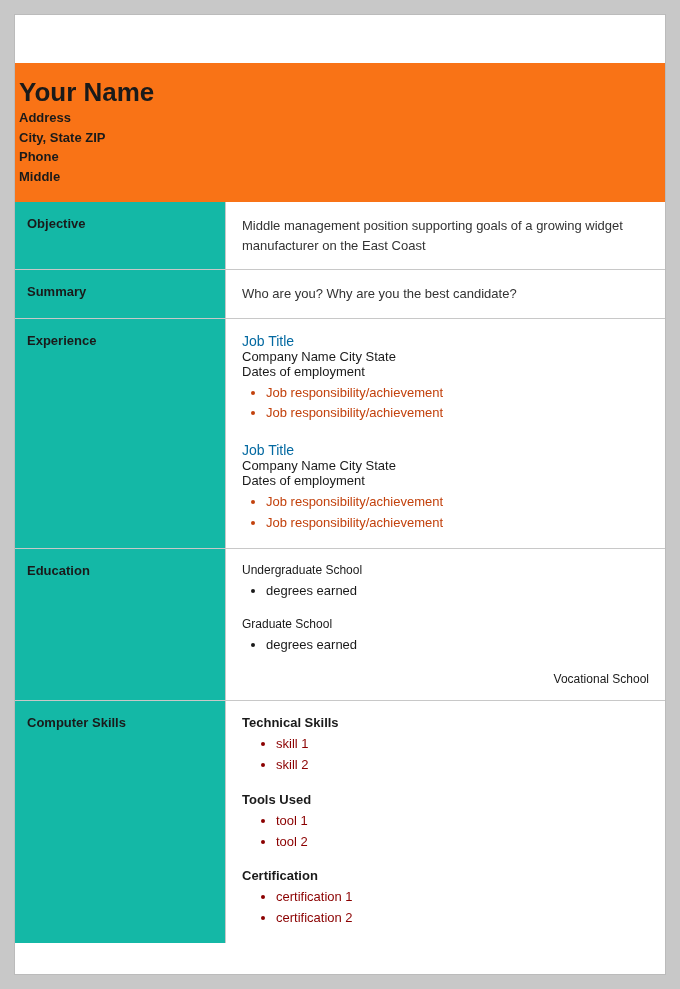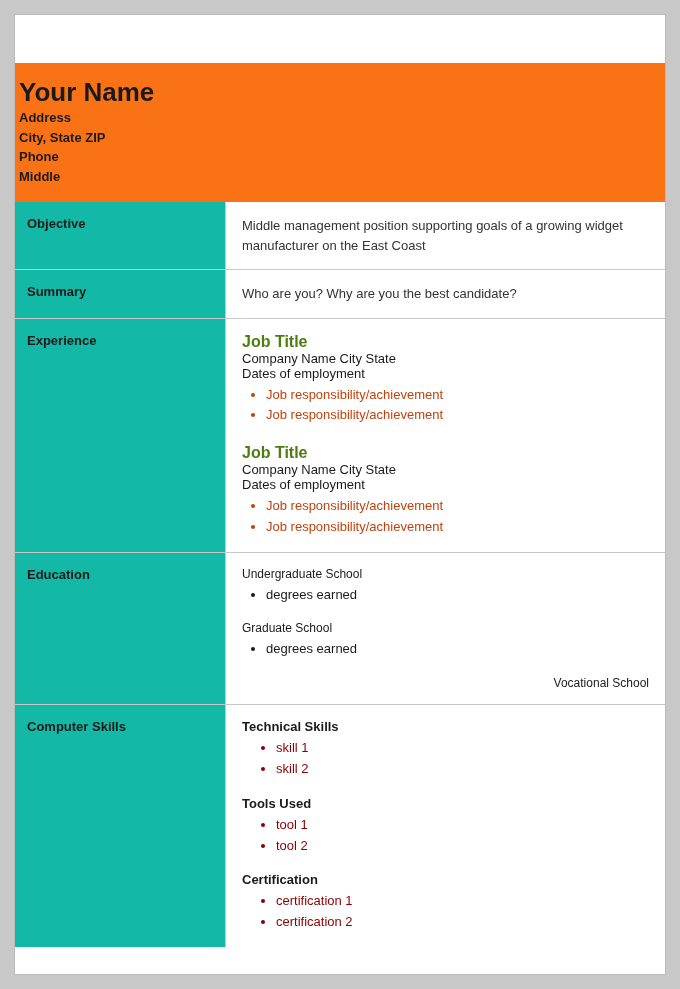--- a/index.html
+++ b/index.html
@@ -74,23 +74,23 @@
       line-height: 1.5;
     }
     
     .job-block {
       margin-bottom: 18px;
     }
     .job-block:last-child {
       margin-bottom: 0;
     }
     .job-title {
-      font-weight: bold;
-      font-size: 16px;
-      color: #4d7c0f;
+      font-weight: normal;
+      font-size: 14px;
+      color: #0369a1;
     }
     .job-company {
       font-size: 13px;
       color: #1a1a1a;
     }
     .job-dates {
       font-size: 13px;
       color: #1a1a1a;
     }
     .job-responsibilities {

